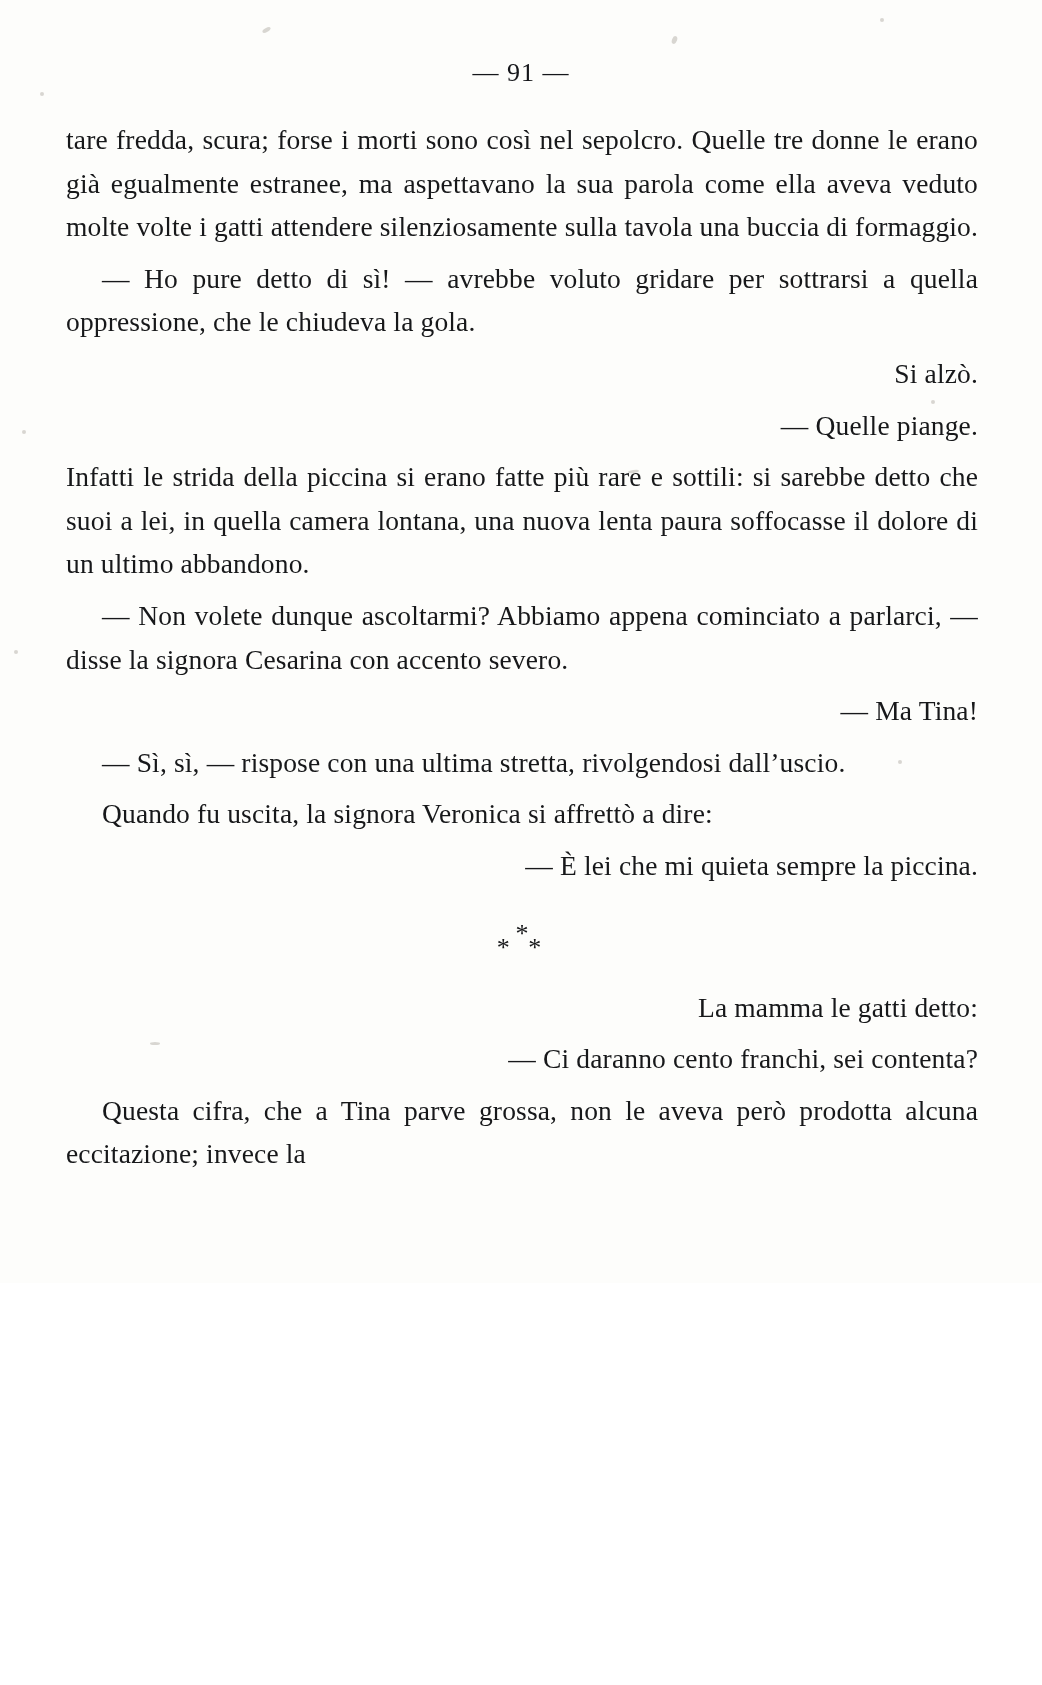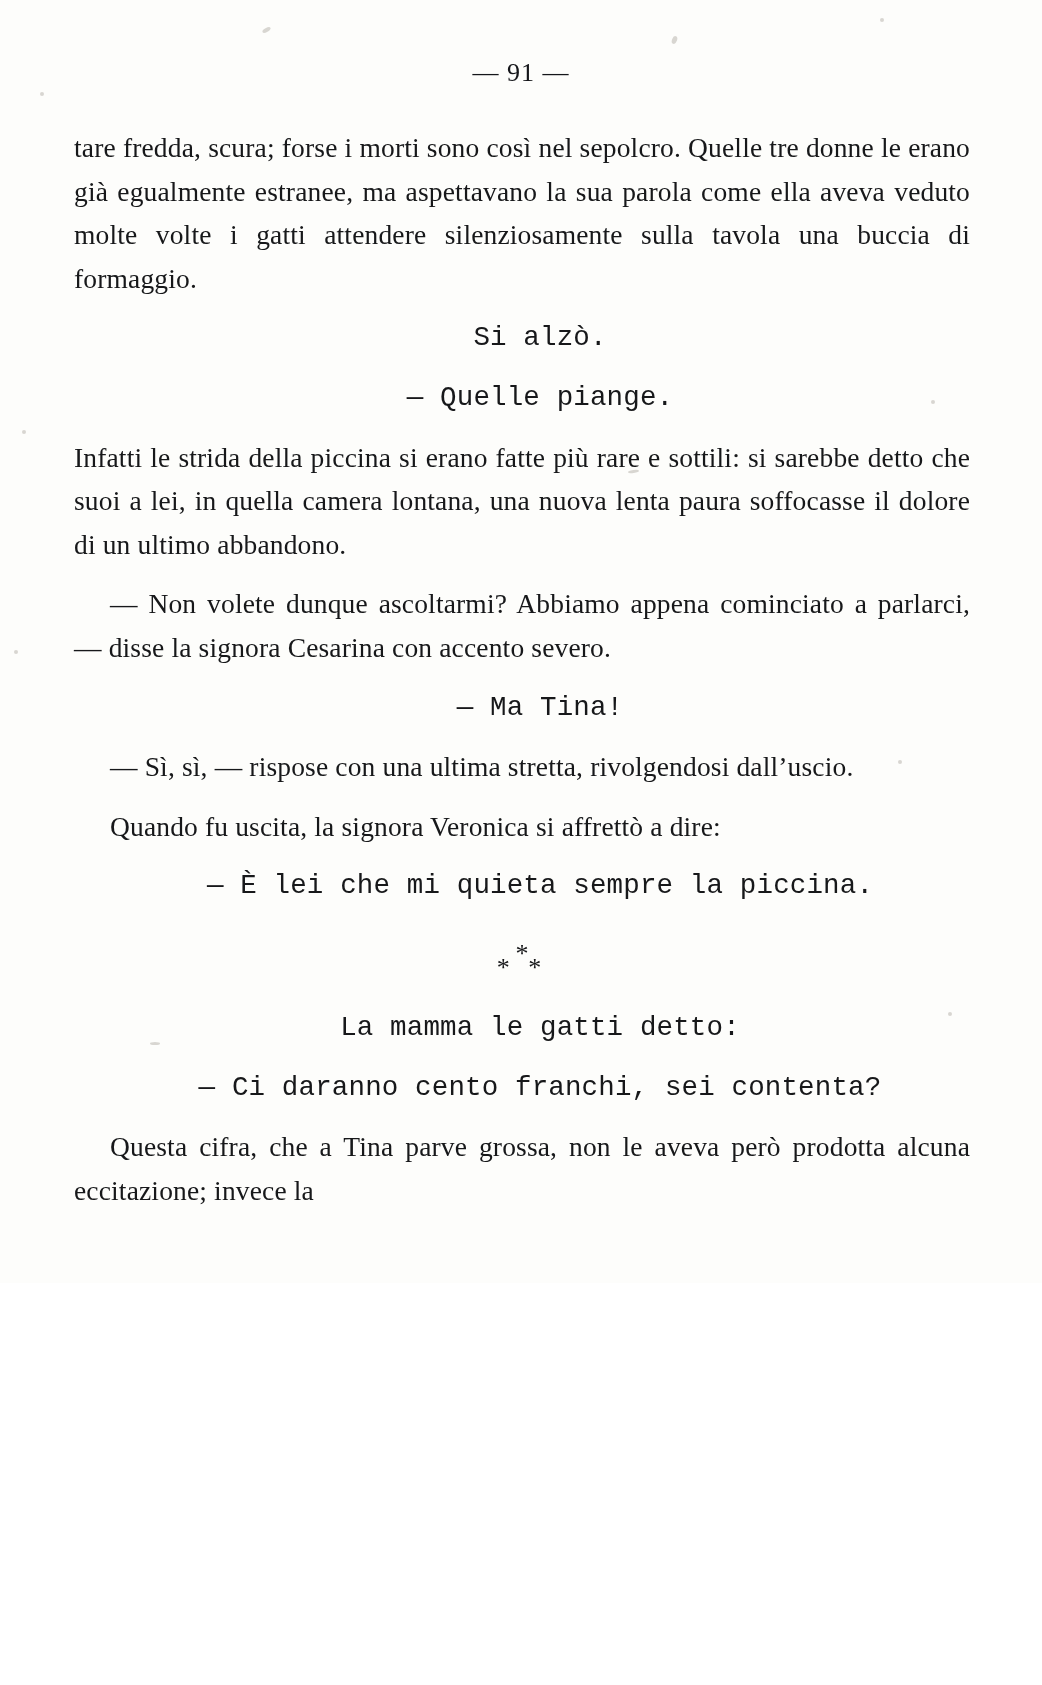--- a/index.html
+++ b/index.html
@@ -31,32 +31,31 @@
     right: 56px;
     top: 110px;
     font-size: 27.5px;
     line-height: 43.6px;
     text-align: justify;
     text-justify: inter-word;
     color: #17181a;
     letter-spacing: 0.15px;
   }
   .para {
-    margin: 16px;
+    margin: 8px;
     text-indent: 0;
   }
   .para.indent {
     text-indent: 36px;
   }
   .para + .para {
     margin-top: 0;
   }
   .nojust {
-    text-align: center;
-    font-family: Liberation Mono, monospace;
+    text-align: right;
   }
   .divider {
     text-align: center;
     margin-top: 34px;
     margin-bottom: 26px;
     font-size: 26px;
     line-height: 24px;
     letter-spacing: 6px;
   }
   .divider .star-top {
@@ -78,20 +77,21 @@
 </head>
 <body>
 
 <div class="page">
 
   <div class="page-number">— 91 —</div>
 
   <div class="body-text">
 
     <p class="para">tare fredda, scura; forse i morti sono così nel se­polcro. Quelle tre donne le erano già egualmente estranee, ma aspettavano la sua parola come ella aveva veduto molte volte i gatti attendere silenzio­samente sulla tavola una buccia di formaggio.</p>
+    <p class="para indent">— Ho pure detto di sì! — avrebbe voluto gridare per sottrarsi a quella oppressione, che le chiudeva la gola.</p>
     <p class="para indent nojust">Si alzò.</p>
     <p class="para indent nojust">— Quelle piange.</p>
     <p class="para">Infatti le strida della piccina si erano fatte più rare e sottili: si sarebbe detto che suoi a lei, in quella camera lontana, una nuova lenta paura sof­focasse il dolore di un ultimo abbandono.</p>
     <p class="para indent">— Non volete dunque ascoltarmi? Abbiamo ap­pena cominciato a parlarci, — disse la signora Ce­sarina con accento severo.</p>
     <p class="para indent nojust">— Ma Tina!</p>
     <p class="para indent">— Sì, sì, — rispose con una ultima stretta, rivol­gendosi dall’uscio.</p>
     <p class="para indent">Quando fu uscita, la signora Veronica si affrettò a dire:</p>
     <p class="para indent nojust">— È lei che mi quieta sempre la piccina.</p>
 
     <div class="divider">

